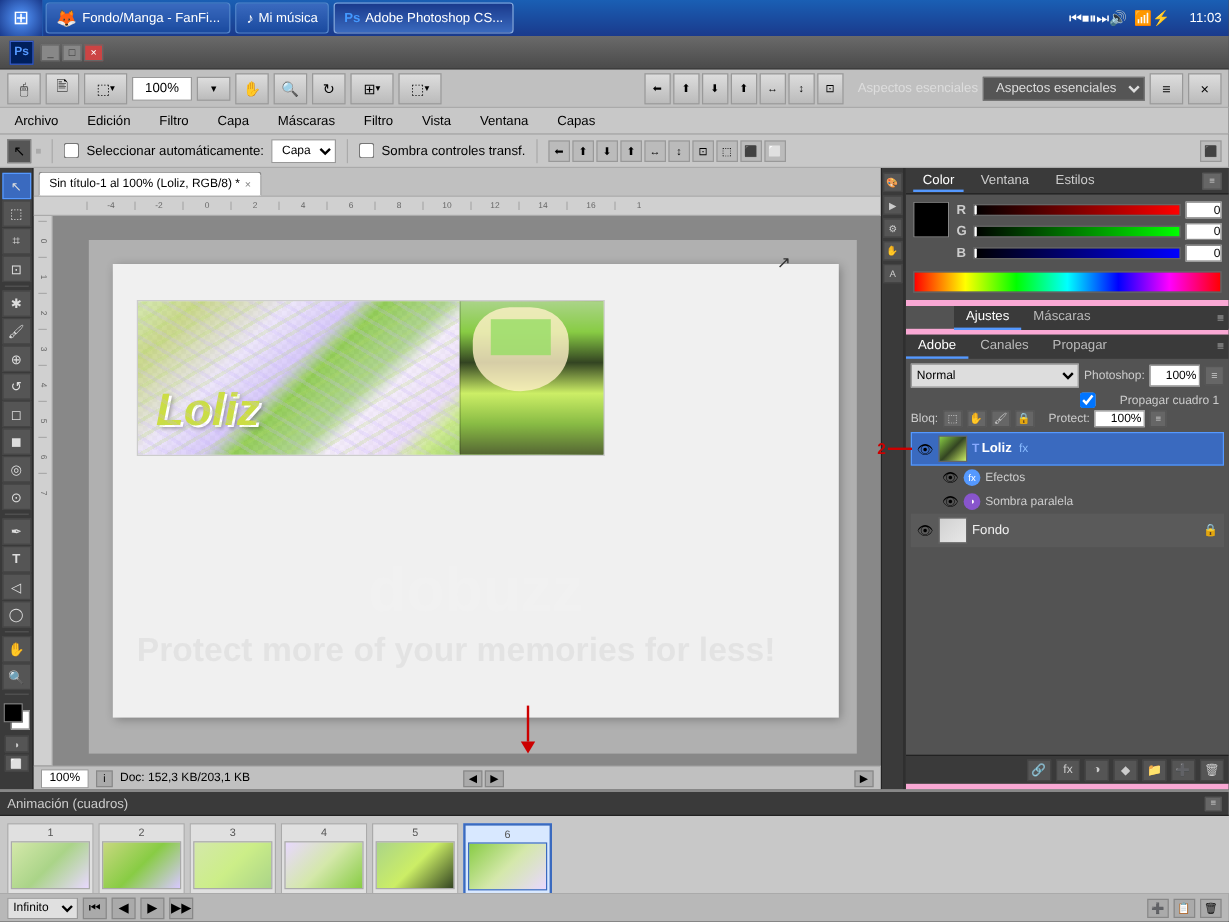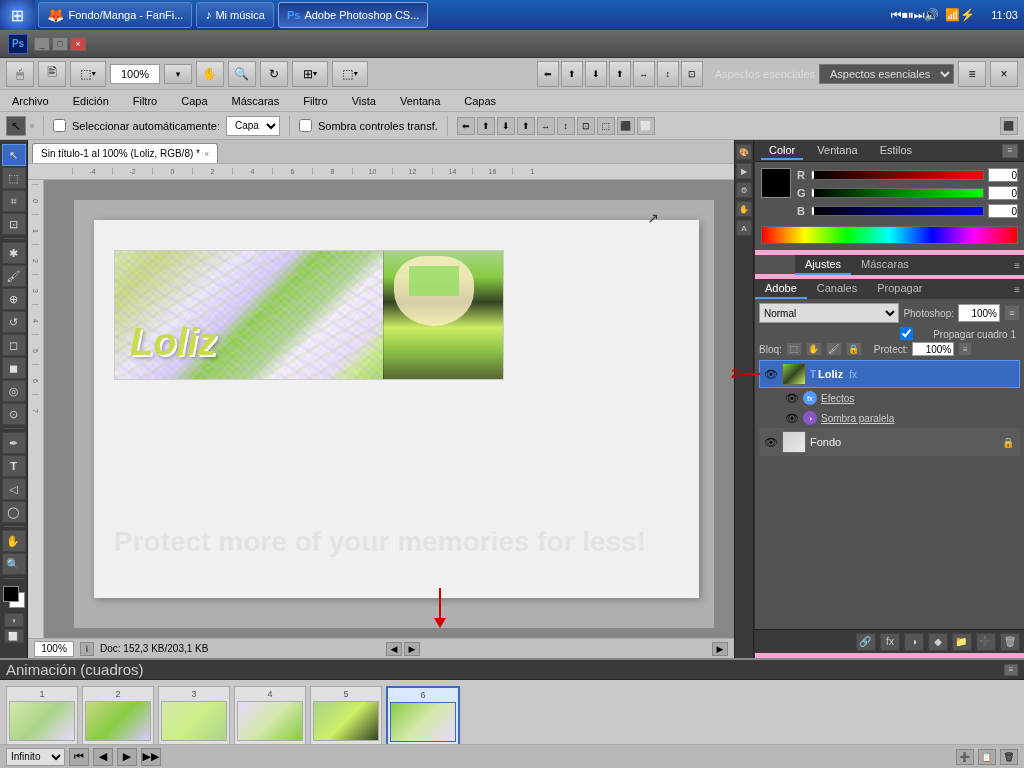--- a/index.html
+++ b/index.html
@@ -217,41 +217,41 @@
     .layer-thumb { width: 24px; height: 22px; background: #888; border: 1px solid #666; }
     .layer-thumb-t { background: linear-gradient(135deg, #334422, #88cc44); }
     .layer-thumb-bg { background: linear-gradient(135deg, #d0d0d0, #e8e8e8); }
     .layer-name { font-size: 11px; color: #eee; flex: 1; }
     .layer-lock { font-size: 10px; color: #aaa; margin-left: auto; }
     .layer-fx { font-size: 10px; color: #88bbff; margin-left: 2px; cursor: pointer; }
     .layer-sub { margin-left: 22px; }
     .layer-sub-item { display: flex; align-items: center; gap: 4px; height: 20px; padding: 1px 4px; }
     .layer-sub-eye { width: 14px; height: 14px; display: flex; align-items: center; justify-content: center; }
     .layer-sub-icon { width: 14px; height: 14px; background: #5599ff; border-radius: 50%; display: flex; align-items: center; justify-content: center; font-size: 8px; color: #fff; }
-    .layer-sub-name { font-size: 10px; color: #ccc; text-decoration: underline; }
+    .layer-sub-name { font-size: 10px; color: #ccc; }
     .layers-footer {
       height: 24px; background: #3a3a3a; display: flex; align-items: center; justify-content: flex-end;
       gap: 4px; padding: 0 4px; border-top: 1px solid #222;
     }
     .layers-foot-btn {
       width: 20px; height: 18px; background: #555; border: 1px solid #444;
       display: flex; align-items: center; justify-content: center; font-size: 10px;
       color: #ccc; cursor: pointer;
     }
 
     
     #anim-panel {
       height: 110px; background: #c0c0c0; border-top: 2px solid #888;
       display: flex; flex-direction: column;
     }
     #anim-header {
       height: 20px; background: #3a3a3a; display: flex; align-items: center;
       padding: 0 6px; border-bottom: 1px solid #222;
     }
-    .anim-title { font-size: 15px; color: #ccc; }
+    .anim-title { font-size: 11px; color: #ccc; }
     .anim-menu-btn { margin-left: auto; width: 14px; height: 12px; background: #666; border: 1px solid #555; display: flex; align-items: center; justify-content: center; font-size: 8px; color: #ccc; cursor: pointer; }
     #anim-frames {
       flex: 1; display: flex; align-items: flex-start; padding: 6px; gap: 4px; overflow-x: auto;
       background: #c8c8c8;
     }
     .anim-frame {
       display: flex; flex-direction: column; align-items: center; cursor: pointer;
       border: 1px solid #aaa; background: #e0e0e0; padding: 2px;
     }
     .anim-frame.active { border: 2px solid #3a6abf; background: #d8e8ff; }

